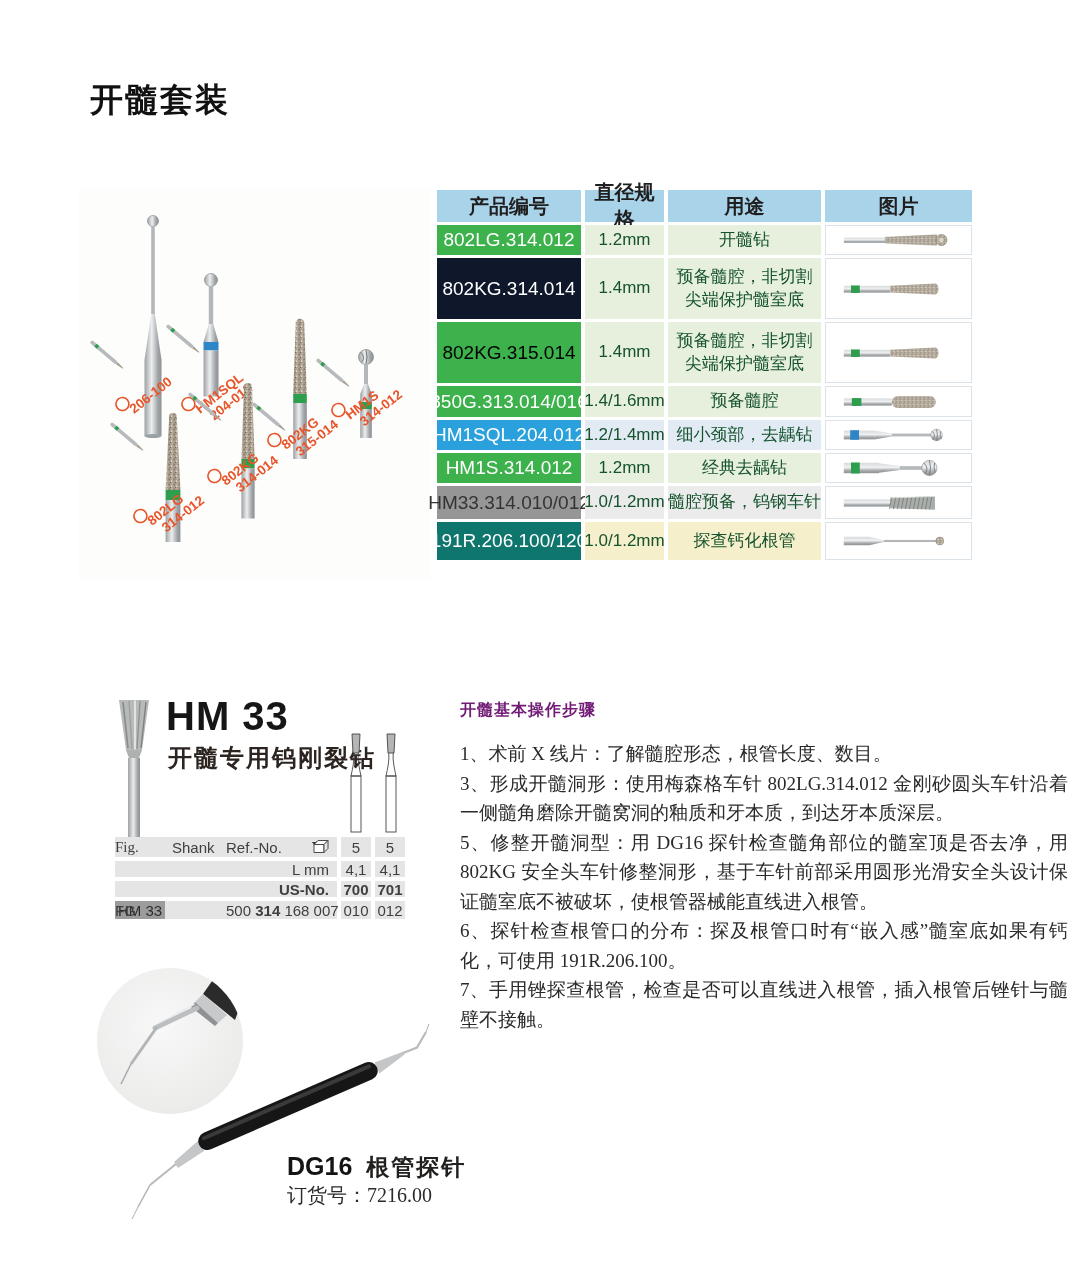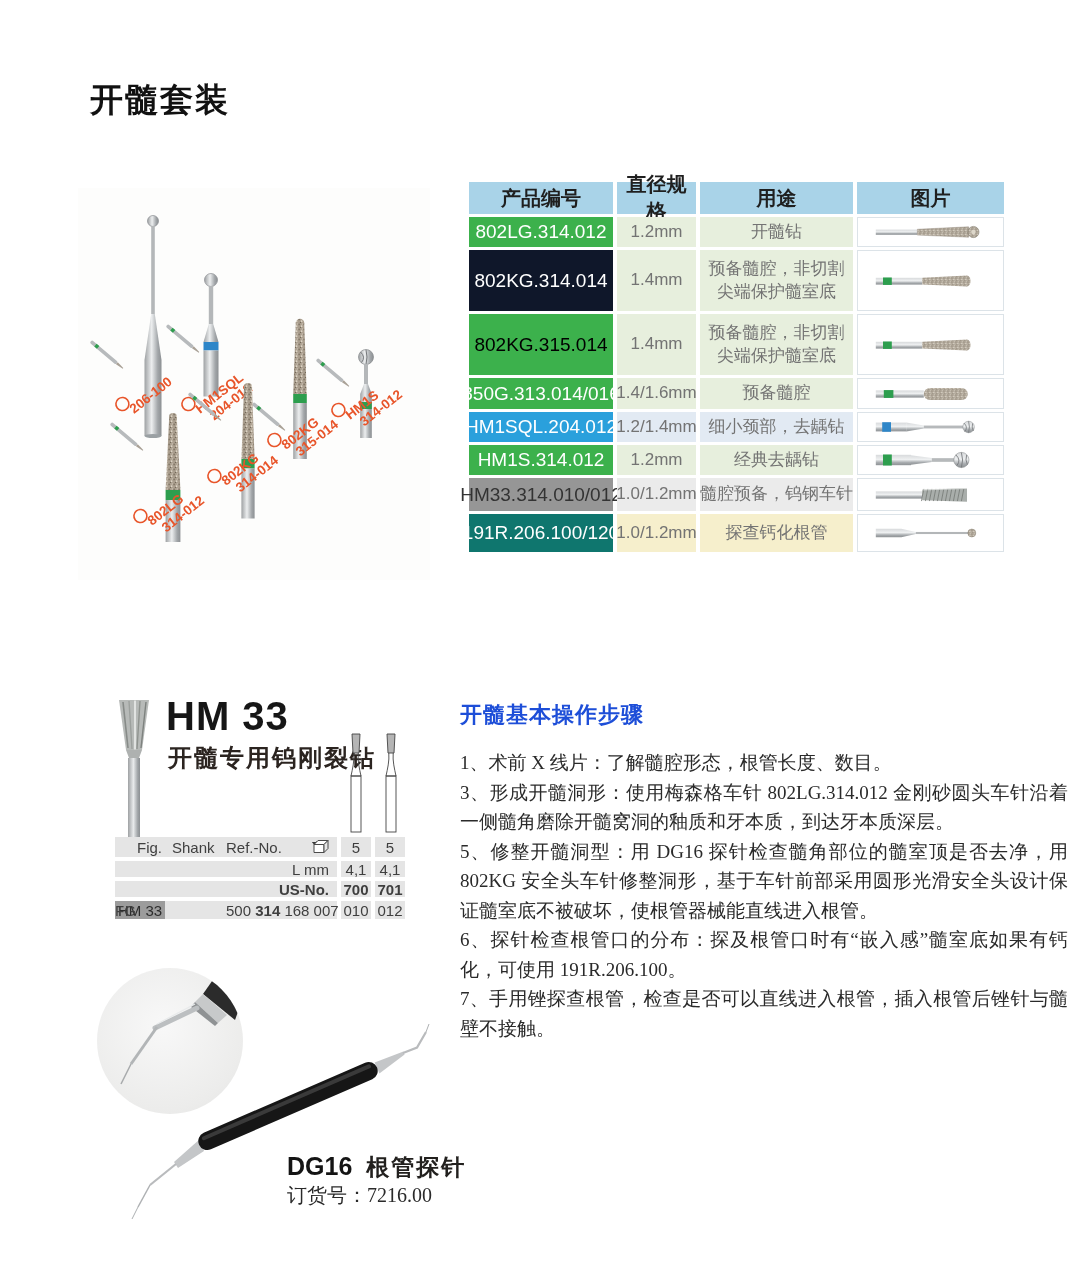--- a/index.html
+++ b/index.html
@@ -4,60 +4,60 @@
 <style>
   html,body{margin:0;padding:0;background:#fff;}
   .page{position:relative;width:1080px;height:1262px;background:#ffffff;overflow:hidden;
         font-family:"Liberation Sans",sans-serif;color:#2e2e2e;}
   .abs{position:absolute;}
 
   
   .page-title{left:90px;top:78px;font-size:33px;font-weight:bold;color:#111;letter-spacing:2px;}
 
   
-  .ptable{left:437px;top:182px;width:535px;margin-left:32px;}
+  .ptable{left:437px;top:190px;width:535px;}
   .prow{display:flex;margin-bottom:3px;}
   .pc{display:flex;align-items:center;justify-content:center;text-align:center;}
   .c1{width:144px;margin-right:4px;}
   .c2{width:79px;margin-right:4px;}
   .c3{width:153px;margin-right:4px;}
   .c4{width:147px;background:#fff;border:1px solid #dce3e8;box-sizing:border-box;}
   .phead .pc{background:#a9d3e8;font-size:20px;font-weight:bold;color:#1f1f1f;height:32px;}
   .phead .c4{border:none;background:#a9d3e8;}
   .codecell{font-size:19px;}
-  .midcell{font-size:17px;color:#737373;line-height:1.32;}
+  .midcell{font-size:17px;color:#14532d;line-height:1.32;}
   .burimg{width:136px;height:32px;display:block;}
 
   
   .photo{left:78px;top:188px;width:352px;height:392px;background:#fdfdfc;}
 
   
   .hm33-bur{left:102px;top:696px;}
   .hm33-title{left:166px;top:694px;font-size:40px;font-weight:bold;color:#161616;letter-spacing:1px;}
   .hm33-sub{left:168px;top:742px;font-size:24px;font-weight:bold;color:#2b2420;
             font-family:"Liberation Serif",serif;letter-spacing:2px;}
   .minibur{position:absolute;top:731px;}
 
   .spec{left:115px;top:837px;width:292px;font-size:15px;color:#3f3f3f;}
   .srow{display:flex;margin-bottom:4px;}
   .smain{position:relative;width:222px;background:#e5e5e5;margin-right:4px;}
   .scol{width:30px;background:#e5e5e5;margin-right:4px;display:flex;align-items:center;justify-content:center;}
   .srow .scol:last-child{margin-right:0;}
   .smain span.pos{position:absolute;top:50%;transform:translateY(-50%);white-space:nowrap;}
-  .s-fig{left:22px;} .s-shank{left:57px;} .s-ref{left:111px;}
+  .s-fig{left:0;font-family:Liberation Serif, serif;} .s-shank{left:57px;} .s-ref{left:111px;}
   .s-icon{position:absolute;right:7px;top:50%;transform:translateY(-50%);line-height:0;}
   .right-lab{position:absolute;right:8px;top:50%;transform:translateY(-50%);}
   .bold{font-weight:bold;}
   .figbadge{position:absolute;left:0;top:0;bottom:0;width:50px;background:#9c9c9c;color:#2d2d2d;
             display:flex;align-items:center;justify-content:center;}
   .h20{height:20px;} .h16{height:16px;} .h18{height:18px;}
 
   
   .steps{left:460px;top:700px;width:608px;font-family:"Liberation Serif",serif;}
-  .steps-title{font-size:22px;font-weight:bold;color:#1d4ed8;margin-bottom:18px;letter-spacing:1px;}
+  .steps-title{font-size:16px;font-weight:bold;color:#701a75;margin-bottom:18px;letter-spacing:1px;}
   .step{font-size:19px;line-height:29.5px;color:#2a2a2a;text-align:justify;}
 
   
   .inset{left:97px;top:968px;width:146px;height:146px;border-radius:50%;overflow:hidden;
          background:radial-gradient(circle at 45% 40%, #f8f8f8 0%, #ececeb 70%, #e2e2e1 100%);}
   .dg16-photo{left:112px;top:1010px;width:336px;height:240px;pointer-events:none;}
   .dg16-label{left:287px;top:1152px;white-space:nowrap;}
   .dg16-name{font-size:25px;font-weight:bold;color:#141414;font-family:"Liberation Sans",sans-serif;}
   .dg16-desc{font-size:23px;font-weight:bold;color:#22201e;font-family:"Liberation Serif",serif;margin-left:14px;letter-spacing:2px;}
   .dg16-order{left:287px;top:1182px;font-size:20px;color:#2a2a2a;font-family:"Liberation Serif",serif;}

